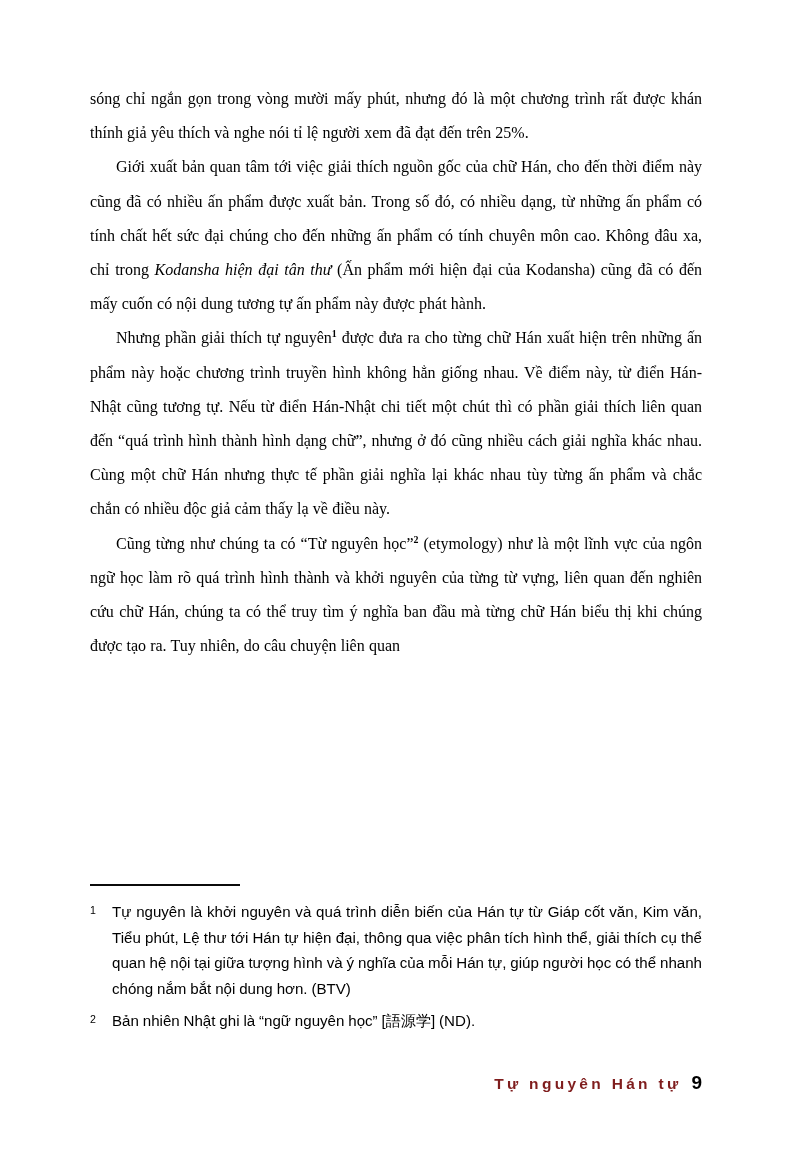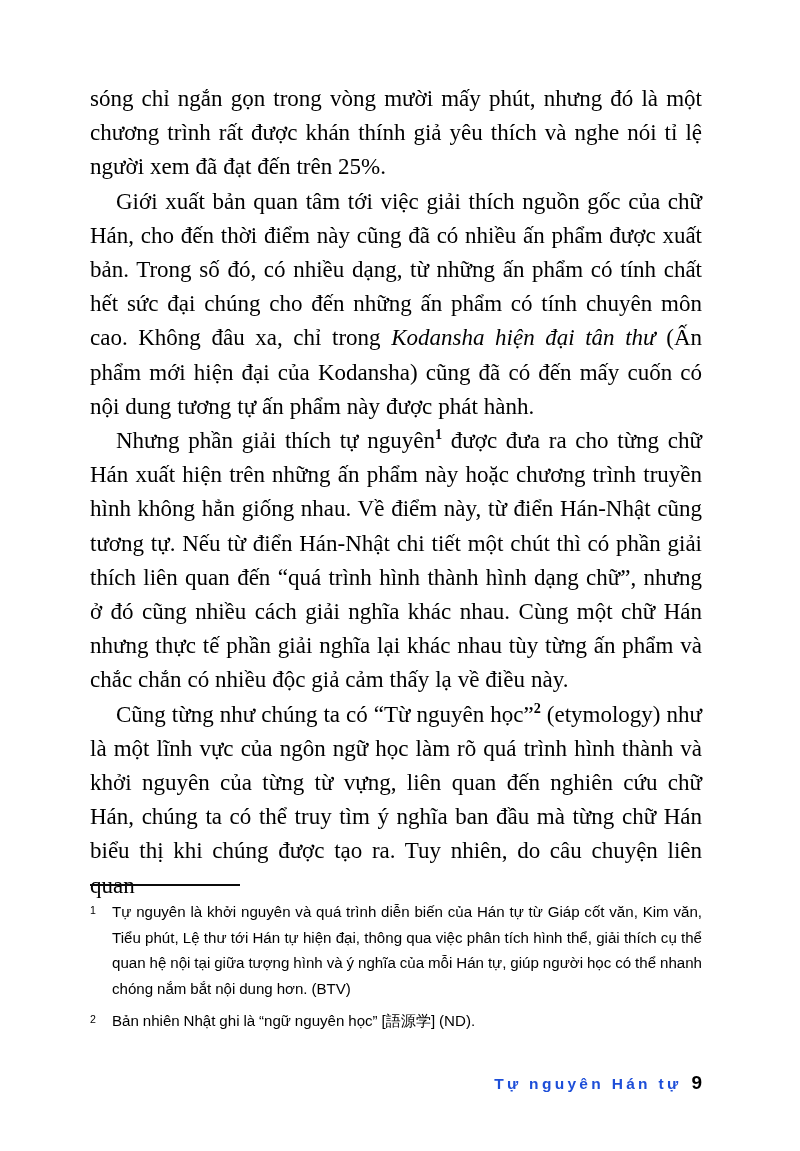--- a/index.html
+++ b/index.html
@@ -26,21 +26,21 @@
   }
 
   .content-column {
     position: absolute;
     left: 90px;
     top: 82px;
     width: 612px;
   }
 
   .body-par {
-    font-size: 23px;
+    font-size: 16px;
     line-height: 34.2px;
     text-align: justify;
     text-justify: inter-word;
     margin: 0;
     text-indent: 26px;
     hyphens: none;
     word-spacing: 0.2px;
   }
   .body-par.first {
     text-indent: 0;
@@ -107,21 +107,21 @@
     top: 1072px;
     display: flex;
     align-items: baseline;
     justify-content: flex-end;
     font-family: "Liberation Sans", "DejaVu Sans", sans-serif;
   }
   .footer-title {
     font-size: 15.5px;
     letter-spacing: 3.3px;
     font-weight: 600;
-    color: #1d4ed8;
+    color: #7f1d1d;
   }
   .footer-pageno {
     font-size: 19px;
     font-weight: 700;
     margin-left: 10px;
     color: #000000;
   }
 </style>
 </head>
 <body>

